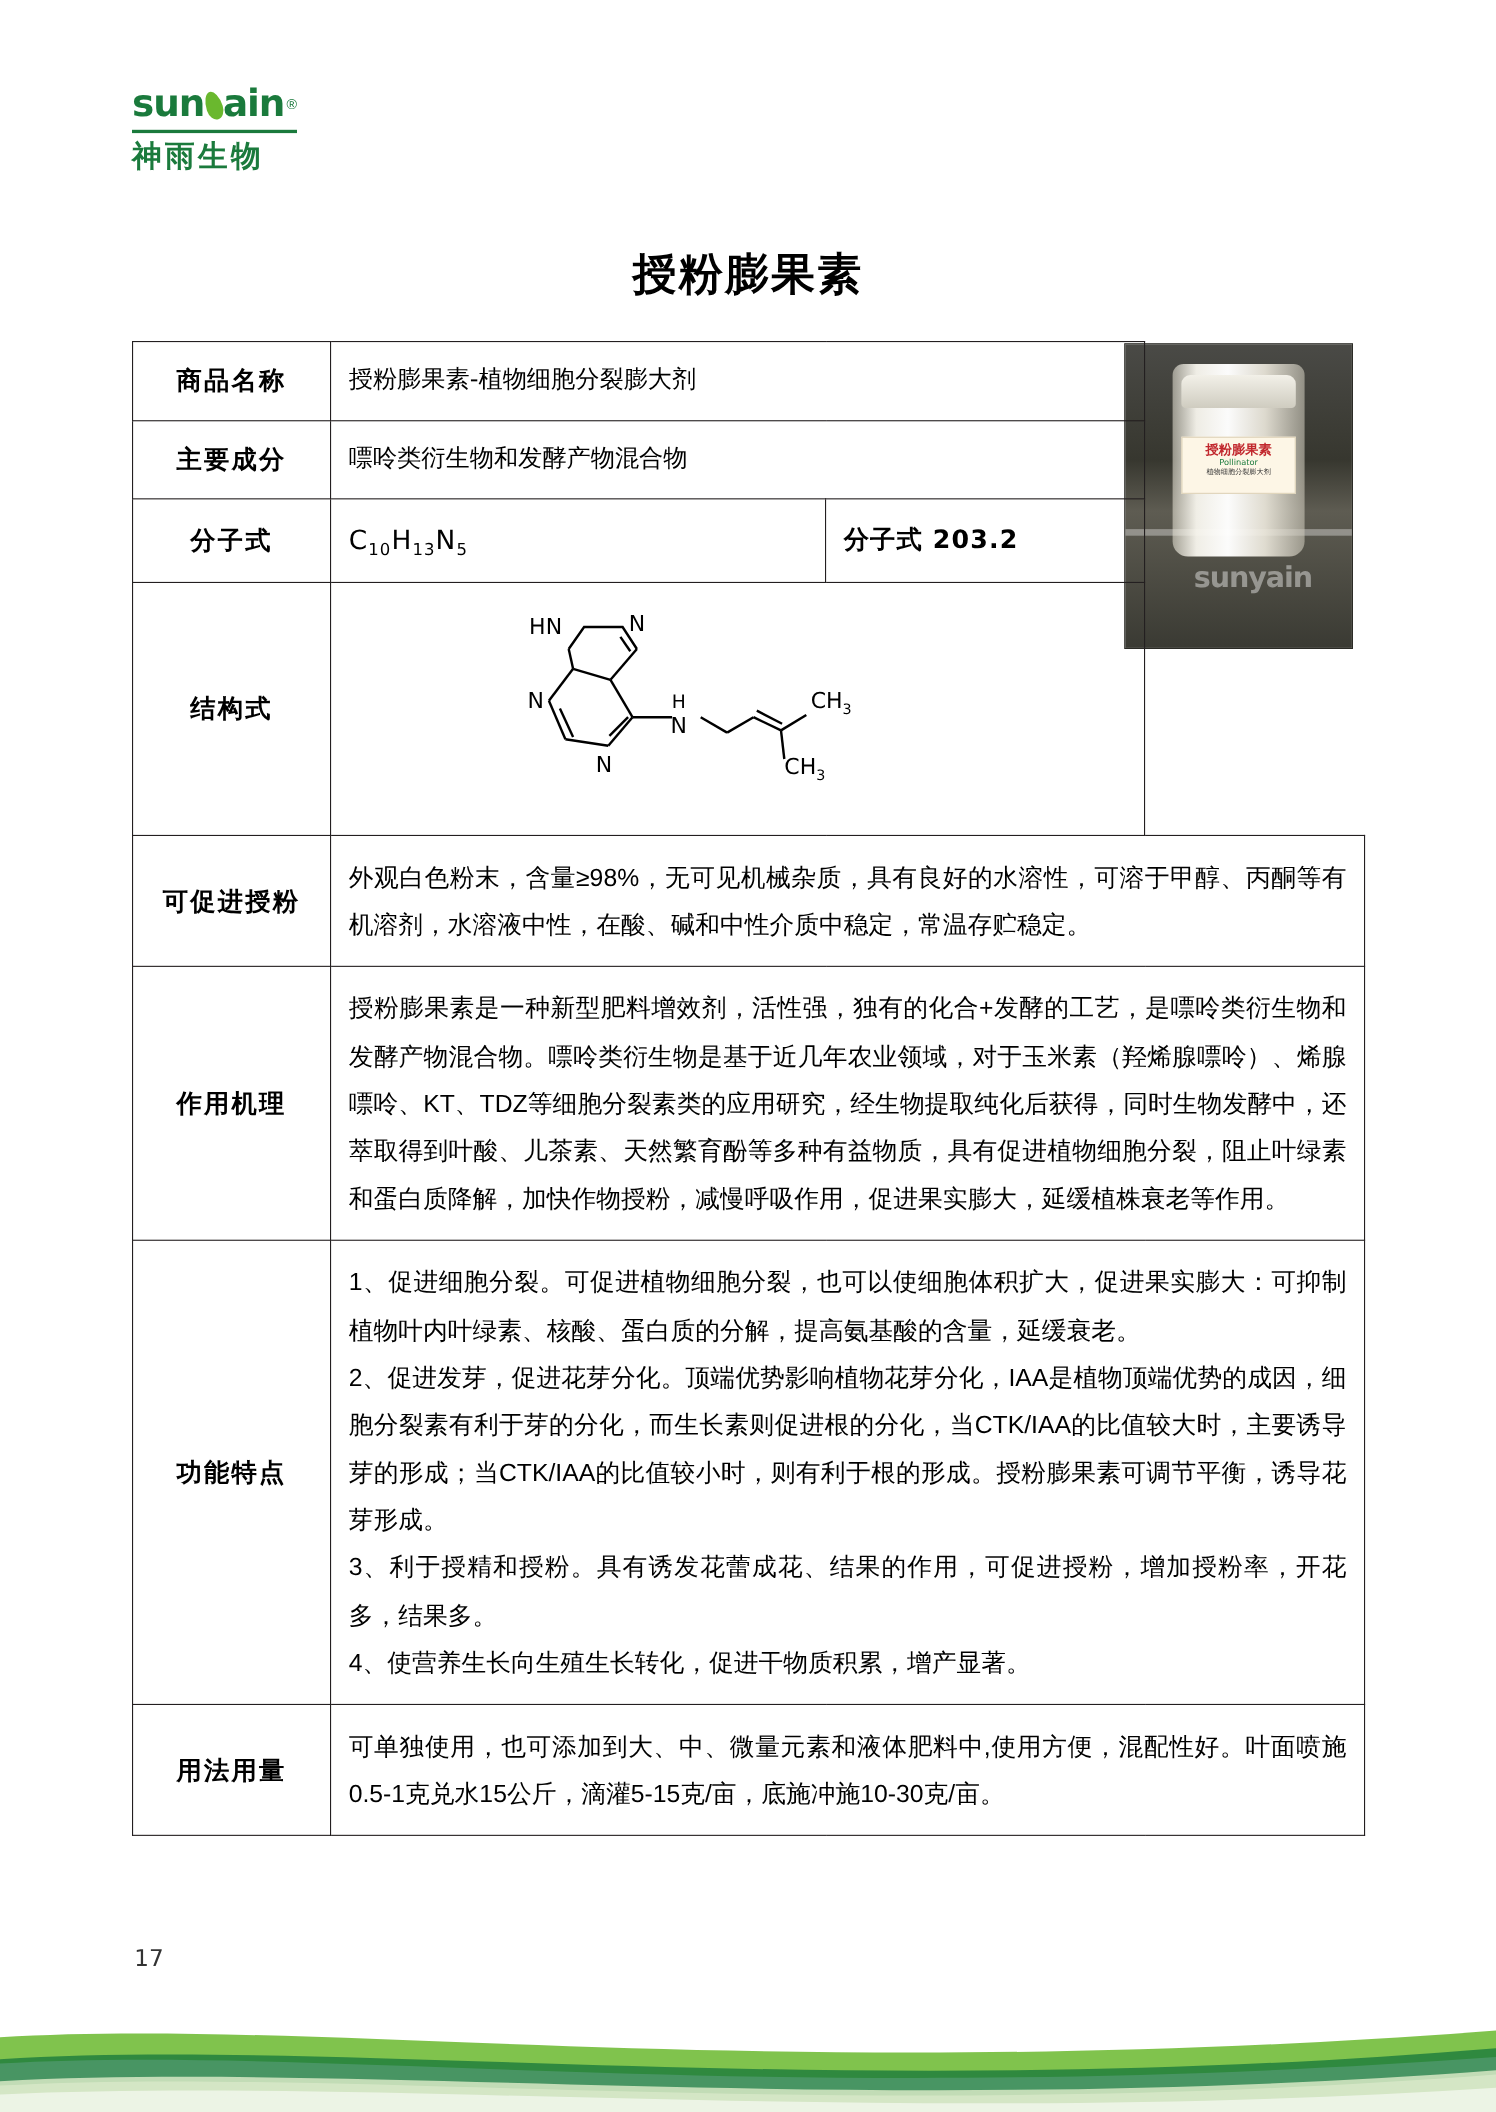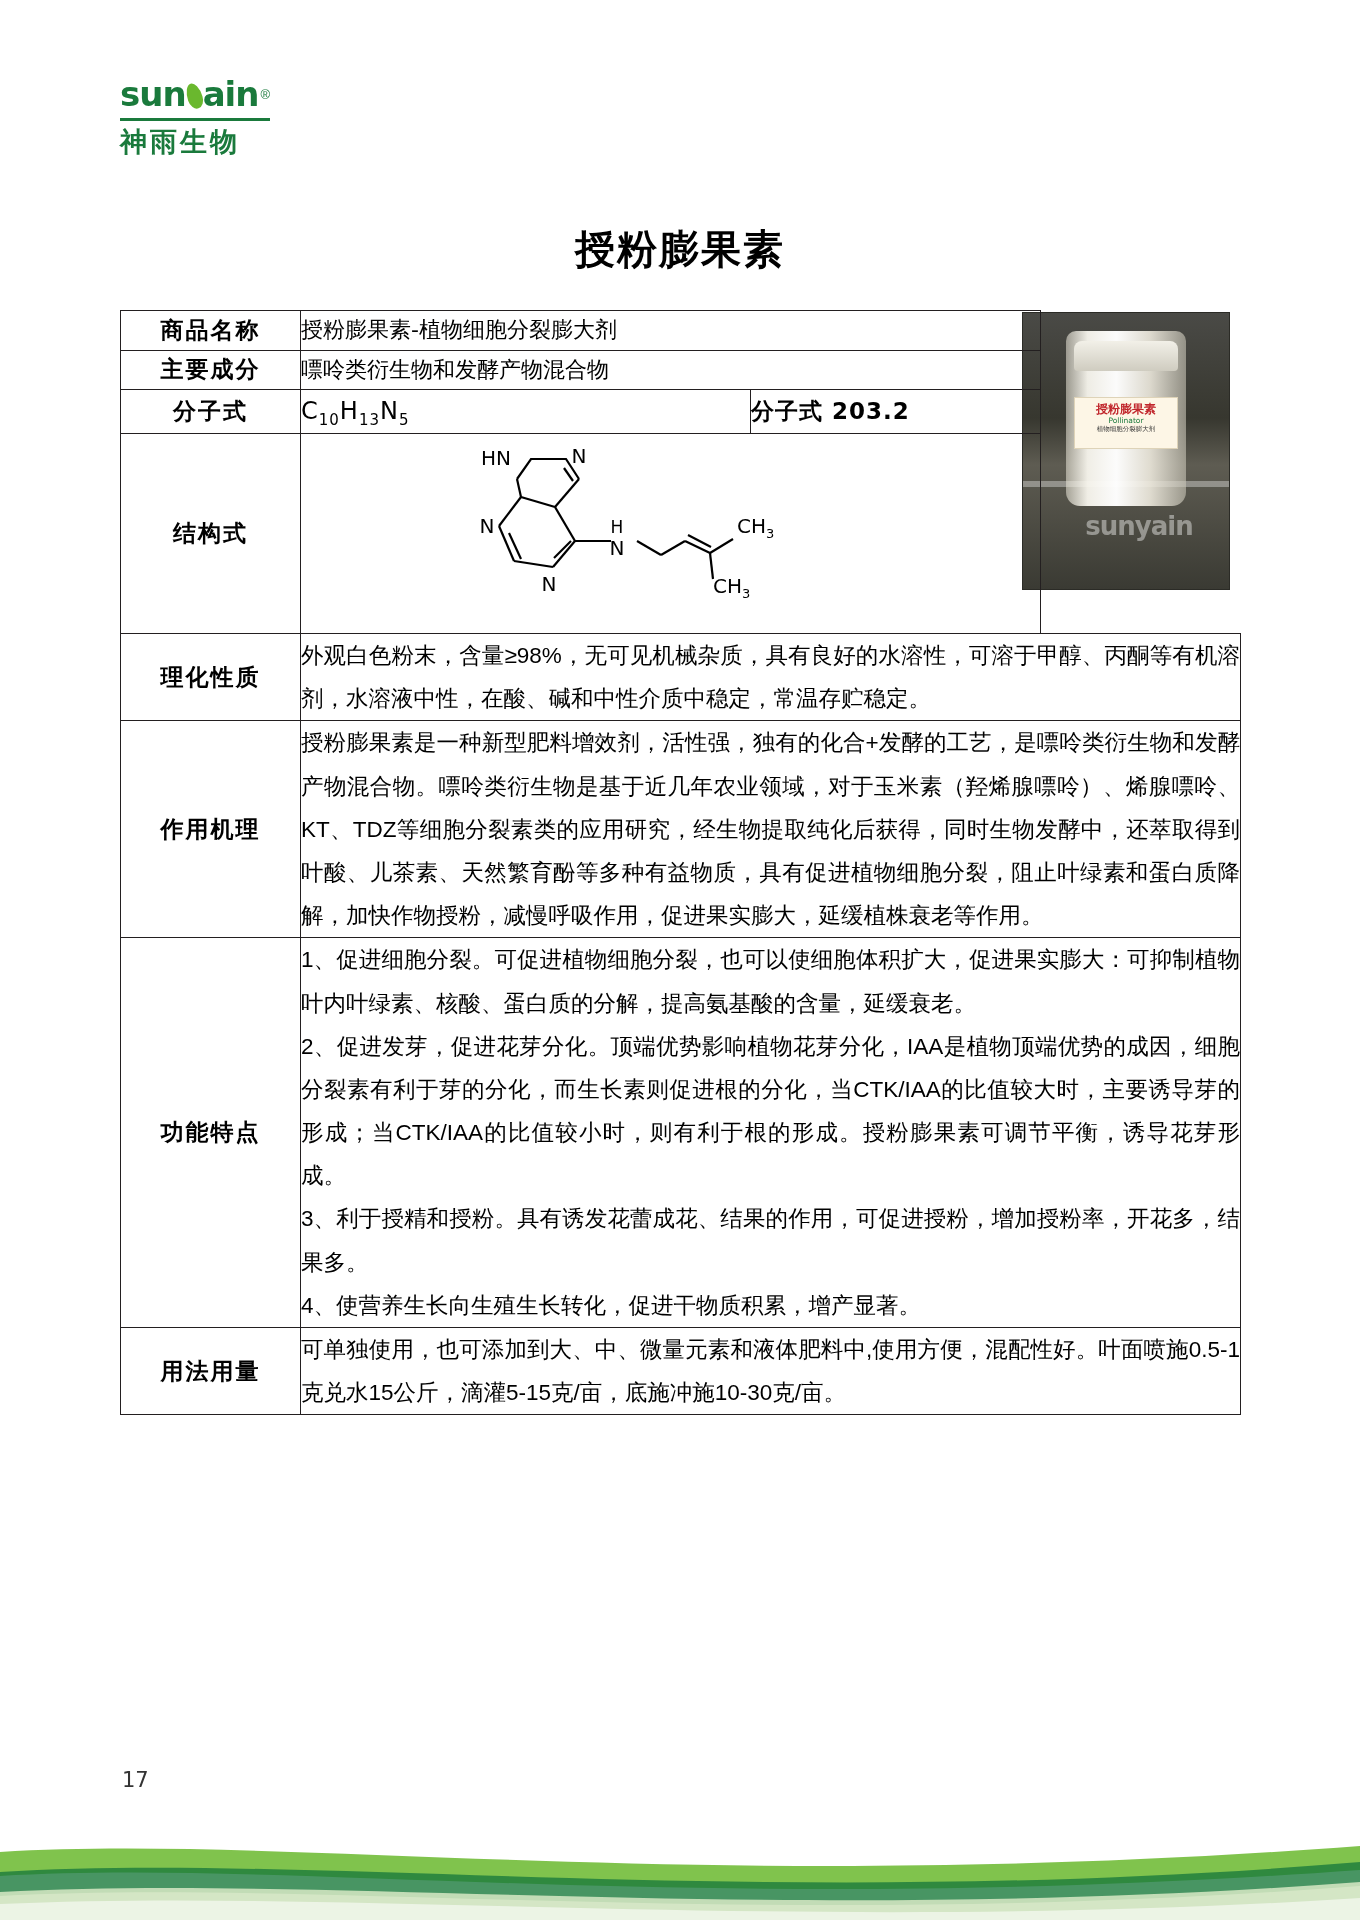--- a/index.html
+++ b/index.html
@@ -79,21 +79,21 @@
   
   .spec-table {
     position: absolute;
     left: 120px; top: 310px;
     width: 1120px;
     border-collapse: collapse;
     table-layout: fixed;
   }
   .spec-table td {
     border: 1px solid #231f20;
-    padding: 0;
+    padding: 16px;
     vertical-align: middle;
   }
   .lbl {
     width: 180px;
     text-align: center;
     font-size: 23px;
     font-weight: 700;
     color: #000;
     font-family: "DejaVu Sans", sans-serif;
     letter-spacing: 2px;
@@ -302,21 +302,21 @@
               <text x="88" y="150" text-anchor="middle">N</text>
               <text x="156" y="92" font-size="17" text-anchor="middle">H</text>
               <text x="156" y="114" text-anchor="middle">N</text>
               <text x="276" y="92">CH<tspan font-size="13" dy="5">3</tspan></text>
               <text x="252" y="152">CH<tspan font-size="13" dy="5">3</tspan></text>
             </g>
           </svg>
         </td>
       </tr>
       <tr>
-        <td class="lbl">理化性质</td>
+        <td class="lbl">可促进授粉</td>
         <td class="val-body" colspan="3">外观白色粉末，含量≥98%，无可见机械杂质，具有良好的水溶性，可溶于甲醇、丙酮等有机溶剂，水溶液中性，在酸、碱和中性介质中稳定，常温存贮稳定。</td>
       </tr>
       <tr>
         <td class="lbl">作用机理</td>
         <td class="val-body" colspan="3">授粉膨果素是一种新型肥料增效剂，活性强，独有的化合+发酵的工艺，是嘌呤类衍生物和发酵产物混合物。嘌呤类衍生物是基于近几年农业领域，对于玉米素（羟烯腺嘌呤）、烯腺嘌呤、KT、TDZ等细胞分裂素类的应用研究，经生物提取纯化后获得，同时生物发酵中，还萃取得到叶酸、儿茶素、天然繁育酚等多种有益物质，具有促进植物细胞分裂，阻止叶绿素和蛋白质降解，加快作物授粉，减慢呼吸作用，促进果实膨大，延缓植株衰老等作用。</td>
       </tr>
       <tr>
         <td class="lbl">功能特点</td>
         <td class="val-body" colspan="3" style="white-space:pre-line">1、促进细胞分裂。可促进植物细胞分裂，也可以使细胞体积扩大，促进果实膨大：可抑制植物叶内叶绿素、核酸、蛋白质的分解，提高氨基酸的含量，延缓衰老。
 2、促进发芽，促进花芽分化。顶端优势影响植物花芽分化，IAA是植物顶端优势的成因，细胞分裂素有利于芽的分化，而生长素则促进根的分化，当CTK/IAA的比值较大时，主要诱导芽的形成；当CTK/IAA的比值较小时，则有利于根的形成。授粉膨果素可调节平衡，诱导花芽形成。

